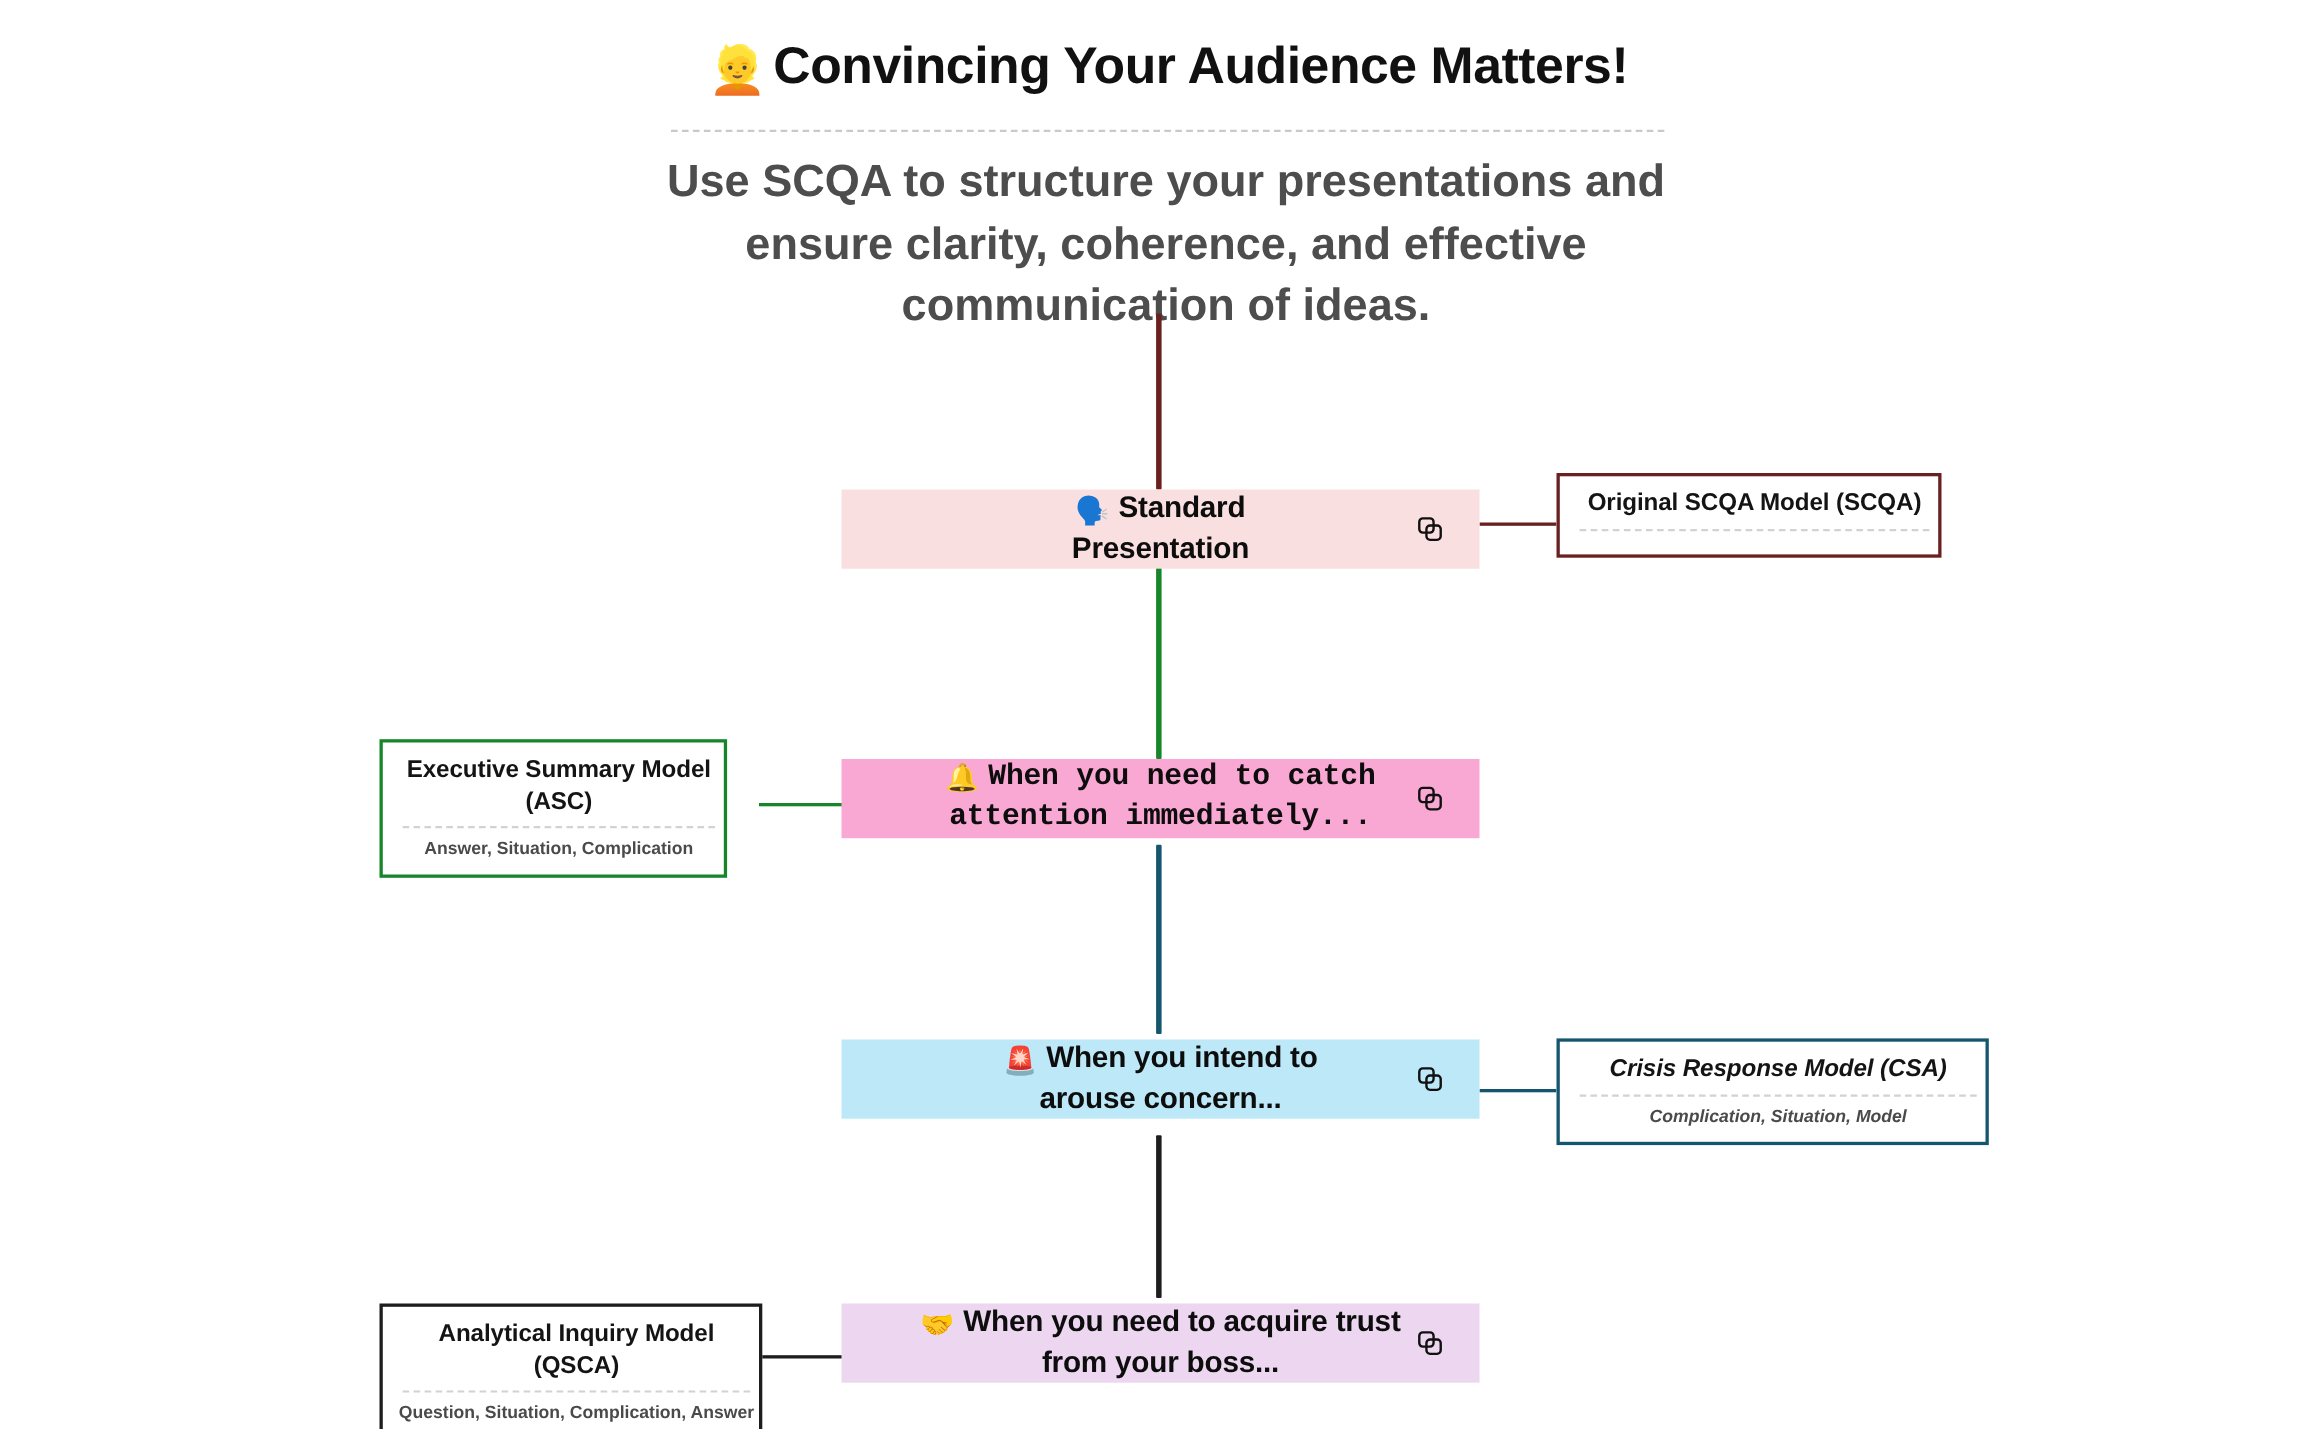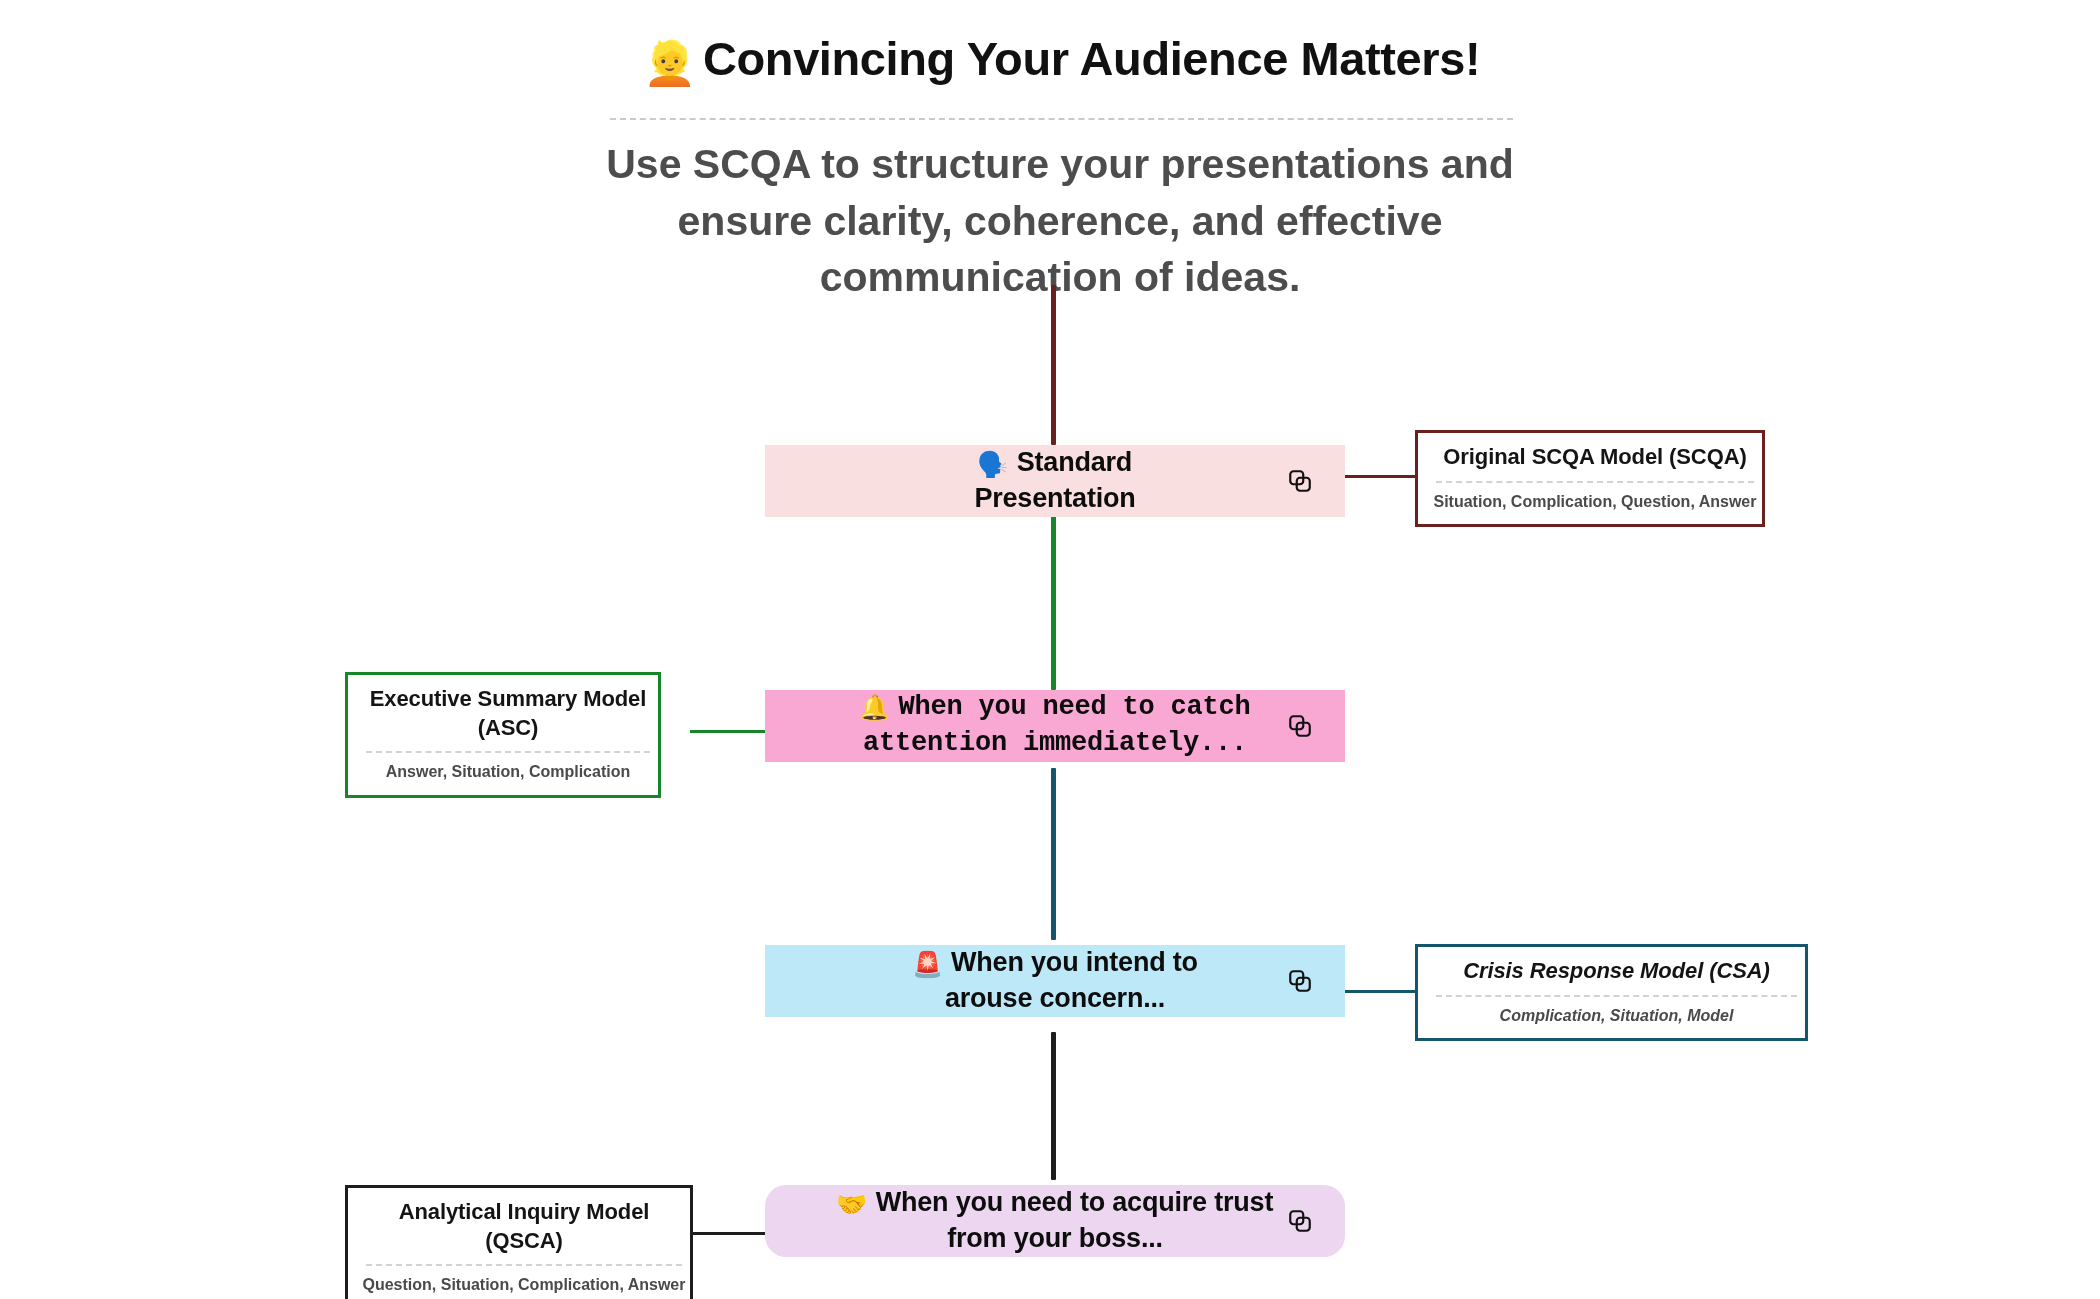--- a/index.html
+++ b/index.html
@@ -177,21 +177,20 @@
       <svg viewBox="0 0 24 24" width="26" height="26" fill="none" stroke="#111" stroke-width="2" stroke-linecap="round" stroke-linejoin="round">
         <rect x="3" y="3" width="12" height="12" rx="3"></rect>
         <rect x="9" y="9" width="12" height="12" rx="3"></rect>
       </svg>
     </div>
   </div>
 
   <div class="card" style="left:1415px; top:430px; width:350px; border-color:#6b2020;">
     <div class="card-title">Original SCQA Model (SCQA)</div>
     <div class="card-sep"></div>
-    <div class="card-sub">Situation, Complication, Question, Answer</div>
   </div>
 
   <div class="node" style="top:690px; background:#f9a8d4;font-family:Liberation Mono, monospace;">
     <div class="node-label"><span class="node-emoji">🔔</span><span>When you need to catch<br>attention immediately...</span></div>
     <div class="copy-icon">
       <svg viewBox="0 0 24 24" width="26" height="26" fill="none" stroke="#111" stroke-width="2" stroke-linecap="round" stroke-linejoin="round">
         <rect x="3" y="3" width="12" height="12" rx="3"></rect>
         <rect x="9" y="9" width="12" height="12" rx="3"></rect>
       </svg>
     </div>
@@ -212,21 +211,21 @@
       </svg>
     </div>
   </div>
 
   <div class="card" style="left:1415px; top:944px; width:393px; border-color:#15566e;font-style:italic;">
     <div class="card-title">Crisis Response Model (CSA)</div>
     <div class="card-sep"></div>
     <div class="card-sub">Complication, Situation, Model</div>
   </div>
 
-  <div class="node" style="top:1185px; background:#ecd6f0;border-radius:21px;">
+  <div class="node" style="top:1185px; background:#ecd6f0;">
     <div class="node-label"><span class="node-emoji">🤝</span><span>When you need to acquire trust<br>from your boss...</span></div>
     <div class="copy-icon">
       <svg viewBox="0 0 24 24" width="26" height="26" fill="none" stroke="#111" stroke-width="2" stroke-linecap="round" stroke-linejoin="round">
         <rect x="3" y="3" width="12" height="12" rx="3"></rect>
         <rect x="9" y="9" width="12" height="12" rx="3"></rect>
       </svg>
     </div>
   </div>
 
   <div class="card" style="left:345px; top:1185px; width:348px; border-color:#1d1d1d;">

